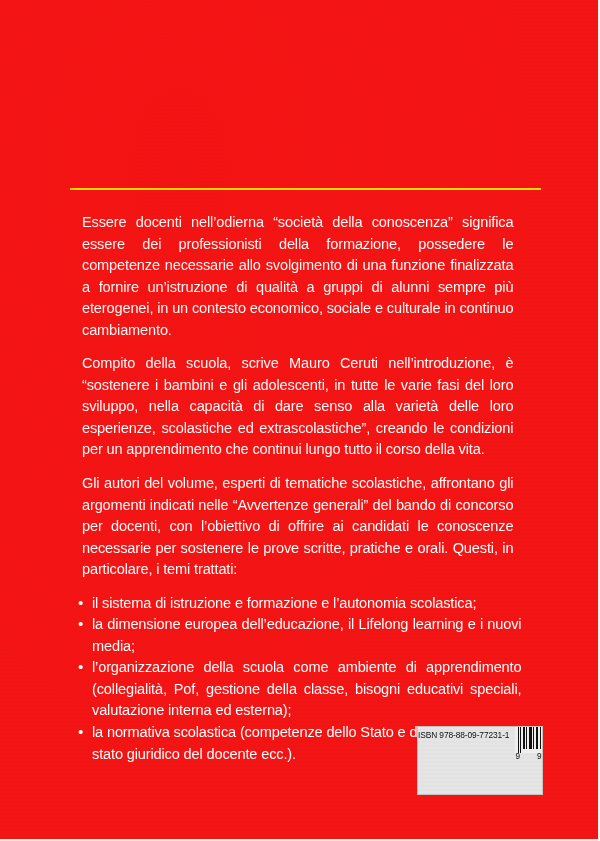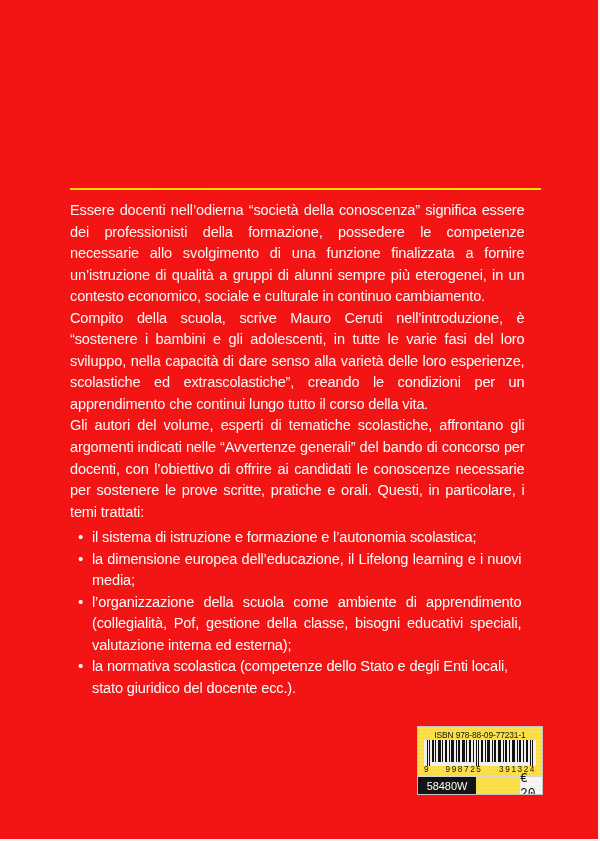--- a/index.html
+++ b/index.html
@@ -74,21 +74,21 @@
     top: 199px;
     width: 471px;
     color: #ffffff;
     font-family: "Liberation Sans", sans-serif;
     font-size: 15.1px;
     line-height: 21.55px;
     text-align: justify;
     letter-spacing: -0.15px;
   }
   .body-copy p {
-    margin: 0;
+    margin: 12px;
     text-align: justify;
   }
   .bullets {
     margin: 4px;
     padding: 0;
     list-style: none;
     text-align: justify;
   }
   .bullets li {
     margin: 0;
@@ -113,25 +113,24 @@
     transform-origin: left center;
   }
 
   
   .barcode-box {
     position: absolute;
     left: 417px;
     top: 726px;
     width: 126px;
     height: 69px;
-    background: #fde047;
+    background: #e5e5e5;
     border: 1px solid #c9c5c2;
     box-sizing: border-box;
     display: flex;
-    flex-direction: column;
     overflow: hidden;
   }
   .isbn-text {
     color: #111111;
     font-family: "Liberation Sans", sans-serif;
     font-size: 8.4px;
     letter-spacing: -0.1px;
     text-align: center;
     margin-top: 3px;
     line-height: 10px;

